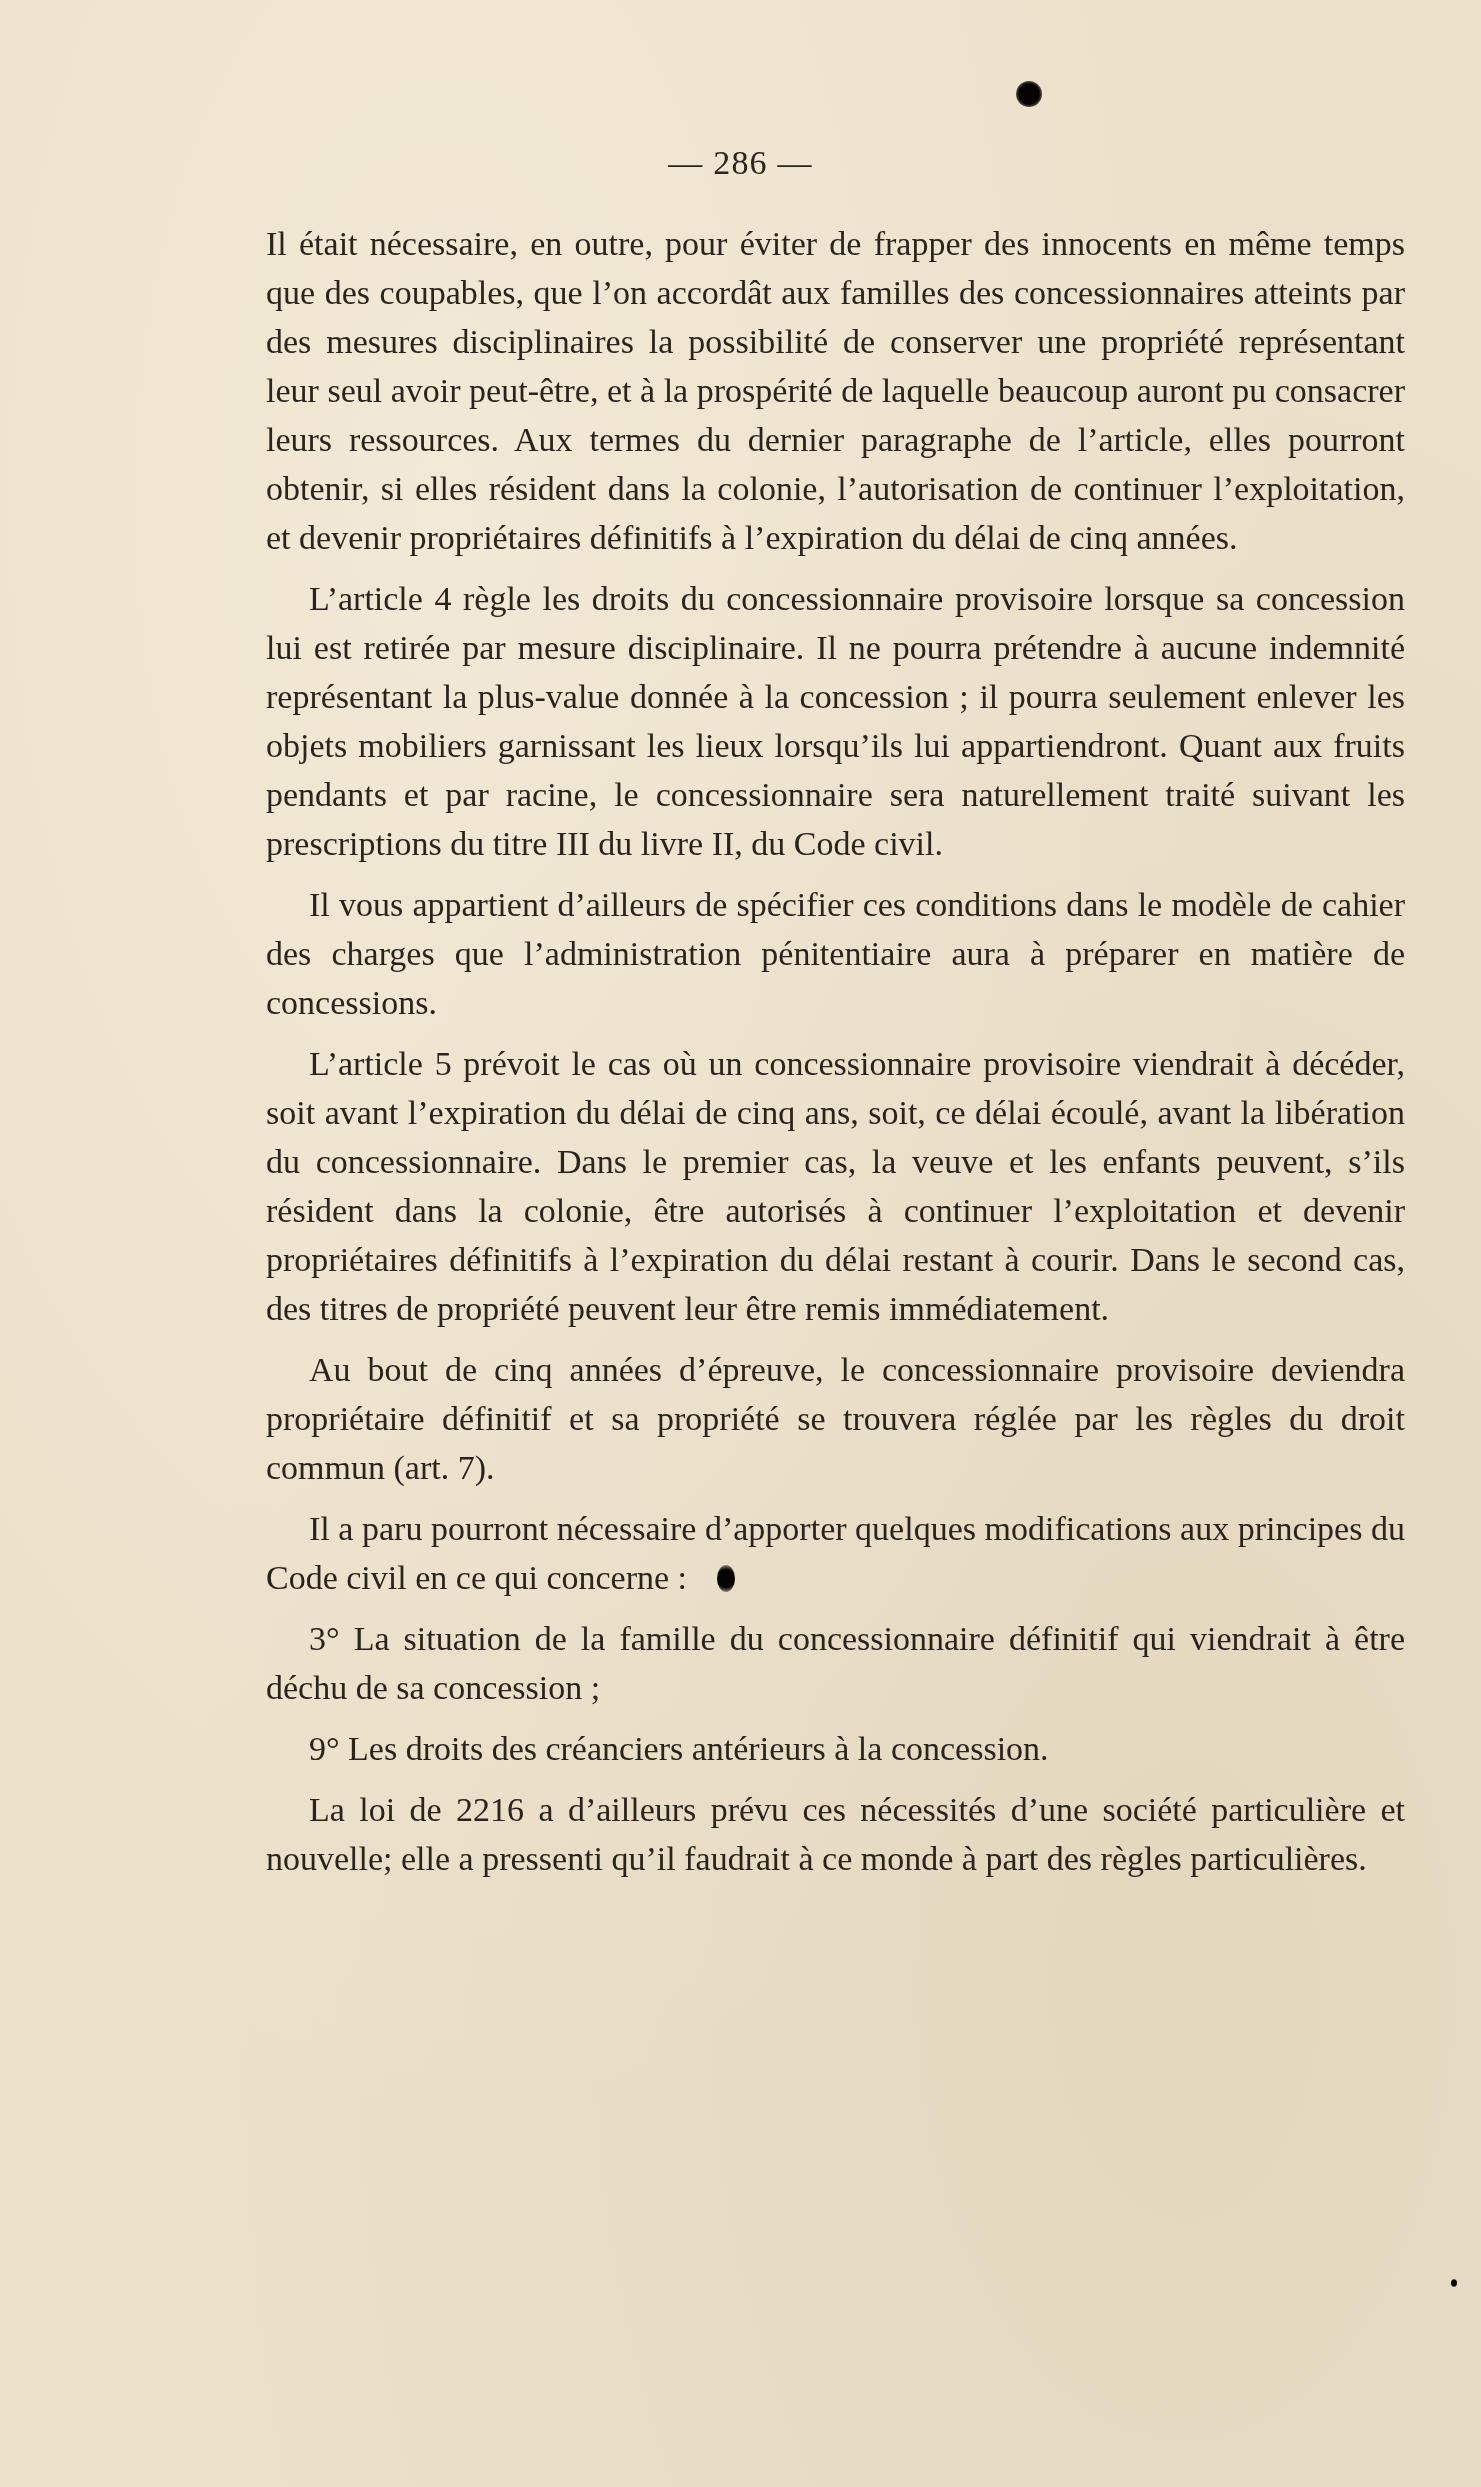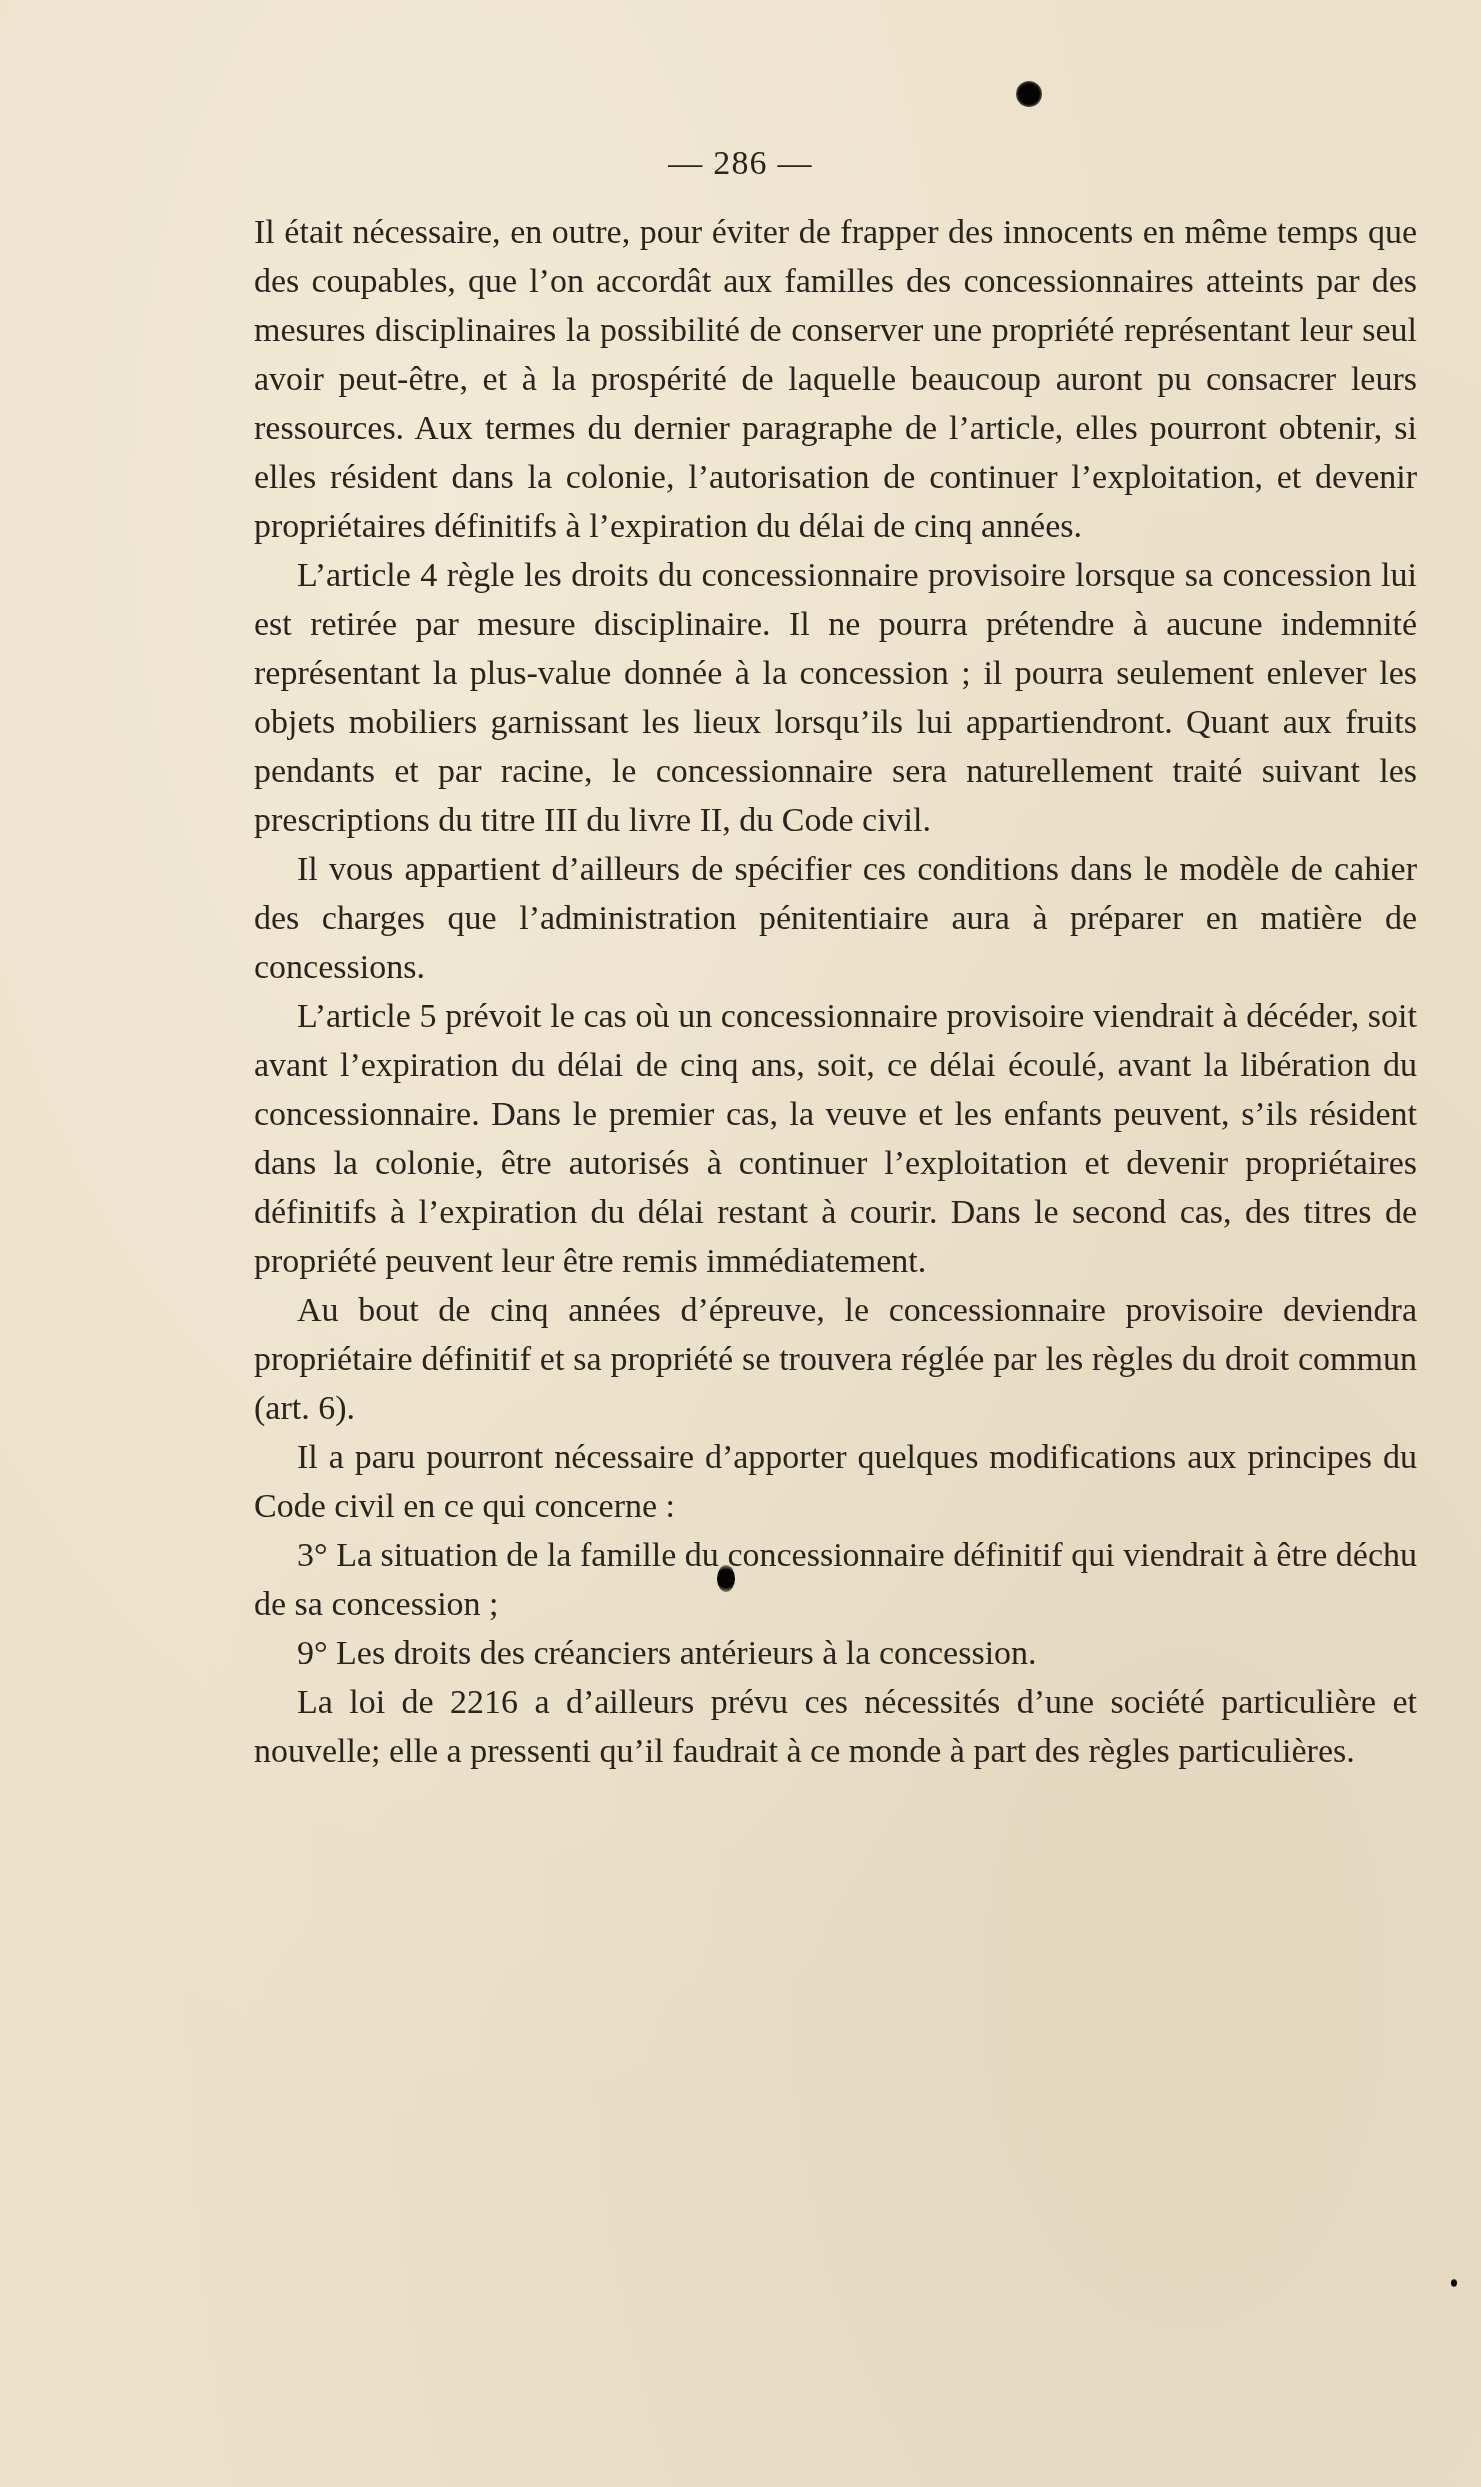--- a/index.html
+++ b/index.html
@@ -26,40 +26,40 @@
   .spot-edge { left: 1451px; top: 2279px; width: 6px; height: 8.3px; }
   .page-number {
     position: absolute; left: 0; width: 100%; top: 144px;
     text-align: center; font-size: 34px; letter-spacing: 1.2px;
   }
   .body-text {
     position: absolute; left: 254px; width: 1163px; top: 207px;
     font-size: 34px; line-height: 49px;
     text-align: justify;
   }
-  .para { margin: 0; text-indent: 43px; }
+  .para { margin: 12px; text-indent: 43px; }
   .para.first { text-indent: 0; }
   .para.list { text-indent: 43px; }
   .para + .para { margin-top: 0; }
 </style>
 </head>
 <body>
 
 <div class="page">
   <div class="spot spot-top"></div>
   <div class="spot spot-mid"></div>
   <div class="spot spot-edge"></div>
 
   <div class="page-number">— 286 —</div>
 
   <div class="body-text">
     <p class="para first">Il était nécessaire, en outre, pour éviter de frapper des innocents en même temps que des coupables, que l’on accordât aux familles des concessionnaires atteints par des mesures disciplinaires la possibilité de conserver une propriété représentant leur seul avoir peut-être, et à la prospérité de laquelle beaucoup auront pu consacrer leurs ressources. Aux termes du dernier paragraphe de l’article, elles pourront obtenir, si elles résident dans la colonie, l’autorisation de continuer l’exploitation, et devenir propriétaires définitifs à l’expiration du délai de cinq années.</p>
     <p class="para">L’article 4 règle les droits du concessionnaire provisoire lorsque sa concession lui est retirée par mesure disciplinaire. Il ne pourra prétendre à aucune indemnité représentant la plus-value donnée à la concession ; il pourra seulement enlever les objets mobiliers garnissant les lieux lorsqu’ils lui appartiendront. Quant aux fruits pendants et par racine, le concessionnaire sera naturellement traité suivant les prescriptions du titre III du livre II, du Code civil.</p>
     <p class="para">Il vous appartient d’ailleurs de spécifier ces conditions dans le modèle de cahier des charges que l’administration pénitentiaire aura à préparer en matière de concessions.</p>
     <p class="para">L’article 5 prévoit le cas où un concessionnaire provisoire viendrait à décéder, soit avant l’expiration du délai de cinq ans, soit, ce délai écoulé, avant la libération du concessionnaire. Dans le premier cas, la veuve et les enfants peuvent, s’ils résident dans la colonie, être autorisés à continuer l’exploitation et devenir propriétaires définitifs à l’expiration du délai restant à courir. Dans le second cas, des titres de propriété peuvent leur être remis immédiatement.</p>
-    <p class="para">Au bout de cinq années d’épreuve, le concessionnaire provisoire deviendra propriétaire définitif et sa propriété se trouvera réglée par les règles du droit commun (art. 6).</p>
+    <p class="para">Au bout de cinq années d’épreuve, le concessionnaire provisoire deviendra propriétaire définitif et sa propriété se trouvera réglée par les règles du droit commun (art. 7).</p>
     <p class="para">Il a paru pourront nécessaire d’apporter quelques modifications aux principes du Code civil en ce qui concerne :</p>
     <p class="para list">3° La situation de la famille du concessionnaire définitif qui viendrait à être déchu de sa concession ;</p>
     <p class="para list">9° Les droits des créanciers antérieurs à la concession.</p>
     <p class="para">La loi de 2216 a d’ailleurs prévu ces nécessités d’une société particulière et nouvelle; elle a pressenti qu’il faudrait à ce monde à part des règles particulières.</p>
   </div>
 </div>
 
 
 </body></html>

